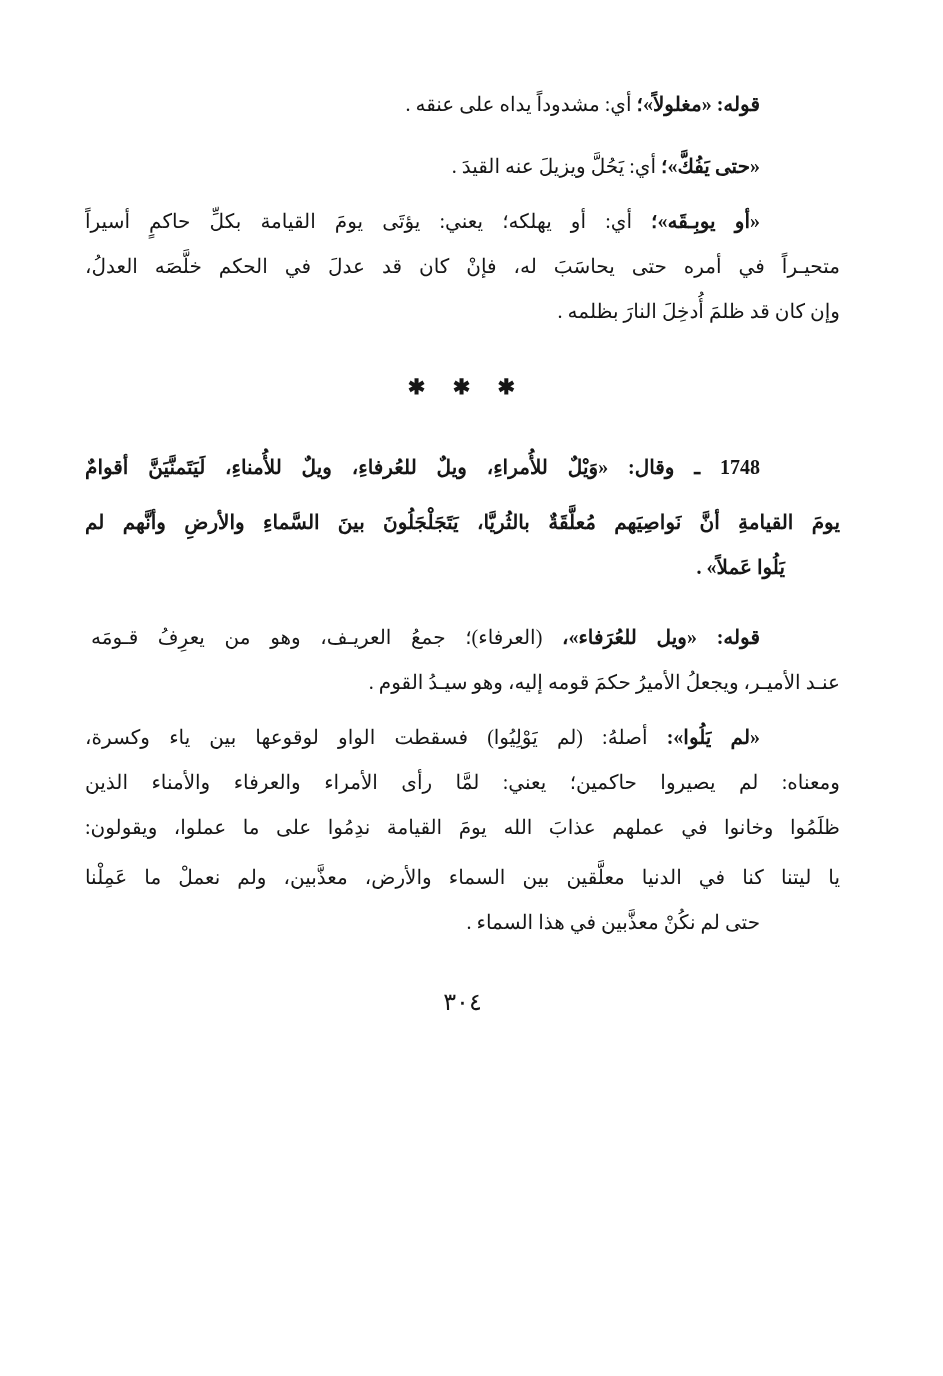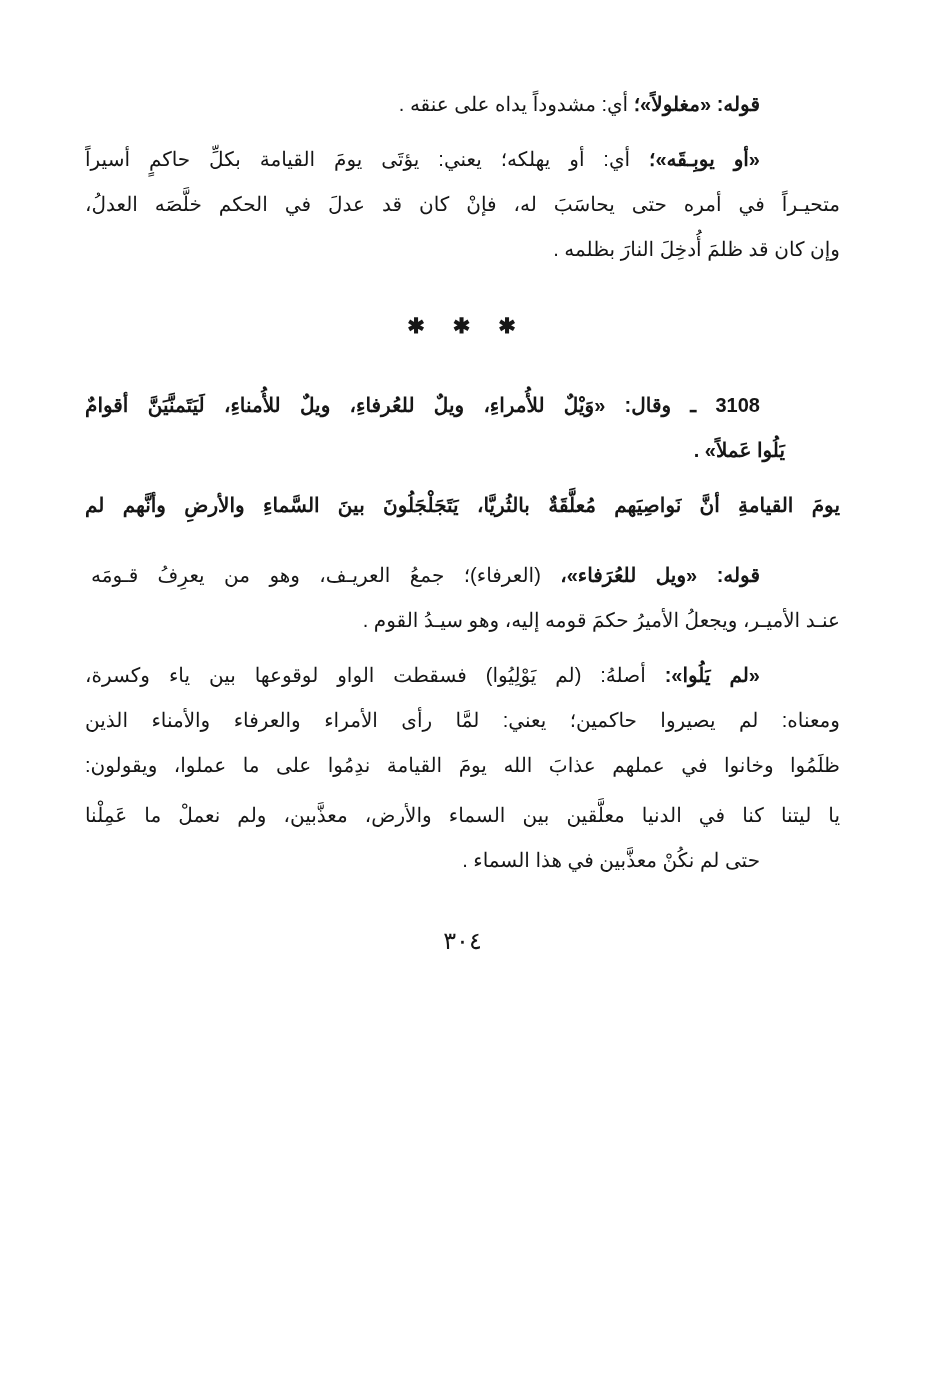--- a/index.html
+++ b/index.html
@@ -1,21 +1,21 @@
 <!DOCTYPE html>
 <html lang="ar"><head>
 <meta charset="utf-8">
 <style>
   html,body{margin:0;padding:0;background:#ffffff;}
   .page{
     position:relative;
     width:943px;height:1376px;
     background:#ffffff;
     color:#161616;
-    font-family:Liberation Sans, sans-serif;
+    font-family:Liberation Serif, serif;
     box-sizing:border-box;
     padding:82px 103px 0 85px;
     direction:rtl;
     overflow:hidden;
   }
   .line{
     font-size:20px;
     line-height:45px;
     height:45px;
     overflow:hidden;
@@ -50,46 +50,49 @@
 </style>
 </head>
 <body>
 
 <div class="page">
 
   <div class="line ind">
     <b>قوله: «مغلولاً»؛</b><span> أي: مشدوداً يداه على عنقه .</span>
   </div>
 
+  <div class="line ind m17">
+    <b>«حتى يَفُكَّ»؛</b><span> أي: يَحُلَّ ويزيلَ عنه القيدَ .</span>
+  </div>
 
   <div class="line ind j m10">
     <b>«أو يوبِـقَه»؛</b><span> أي: أو يهلكه؛ يعني: يؤتَى يومَ القيامة بكلِّ حاكمٍ أسيراً</span>
   </div>
 
   <div class="line j">
     <span>متحيـراً في أمره حتى يحاسَبَ له، فإنْ كان قد عدلَ في الحكم خلَّصَه العدلُ،</span>
   </div>
 
   <div class="line">
     <span>وإن كان قد ظلمَ أُدخِلَ النارَ بظلمه .</span>
   </div>
 
 
   <div class="sep m31">✱ ✱ ✱</div>
 
   <div class="line ind j bold-line m35">
-    <span>3108 ـ وقال: «وَيْلٌ للأُمراءِ، ويلٌ للعُرفاءِ، ويلٌ للأُمناءِ، لَيَتَمنَّيَنَّ أقوامٌ</span>
+    <span>1748 ـ وقال: «وَيْلٌ للأُمراءِ، ويلٌ للعُرفاءِ، ويلٌ للأُمناءِ، لَيَتَمنَّيَنَّ أقوامٌ</span>
+  </div>
+
+  <div class="line j bold-line m10">
+    <span>يومَ القيامةِ أنَّ نَواصِيَهم مُعلَّقَةٌ بالثُريَّا، يَتَجَلْجَلُونَ بينَ السَّماءِ والأرضِ وأنَّهم لم</span>
   </div>
 
   <div class="line ind-sm bold-line">
     <span>يَلُوا عَملاً» .</span>
-  </div>
-
-  <div class="line j bold-line m10">
-    <span>يومَ القيامةِ أنَّ نَواصِيَهم مُعلَّقَةٌ بالثُريَّا، يَتَجَلْجَلُونَ بينَ السَّماءِ والأرضِ وأنَّهم لم</span>
   </div>
 
   <div class="line ind j m25">
     <b>قوله: «ويل للعُرَفاء»،</b><span> (العرفاء)؛ جمعُ العريـف، وهو من يعرِفُ قـومَه</span>
   </div>
 
   <div class="line">
     <span>عنـد الأميـر، ويجعلُ الأميرُ حكمَ قومه إليه، وهو سيـدُ القوم .</span>
   </div>
 

